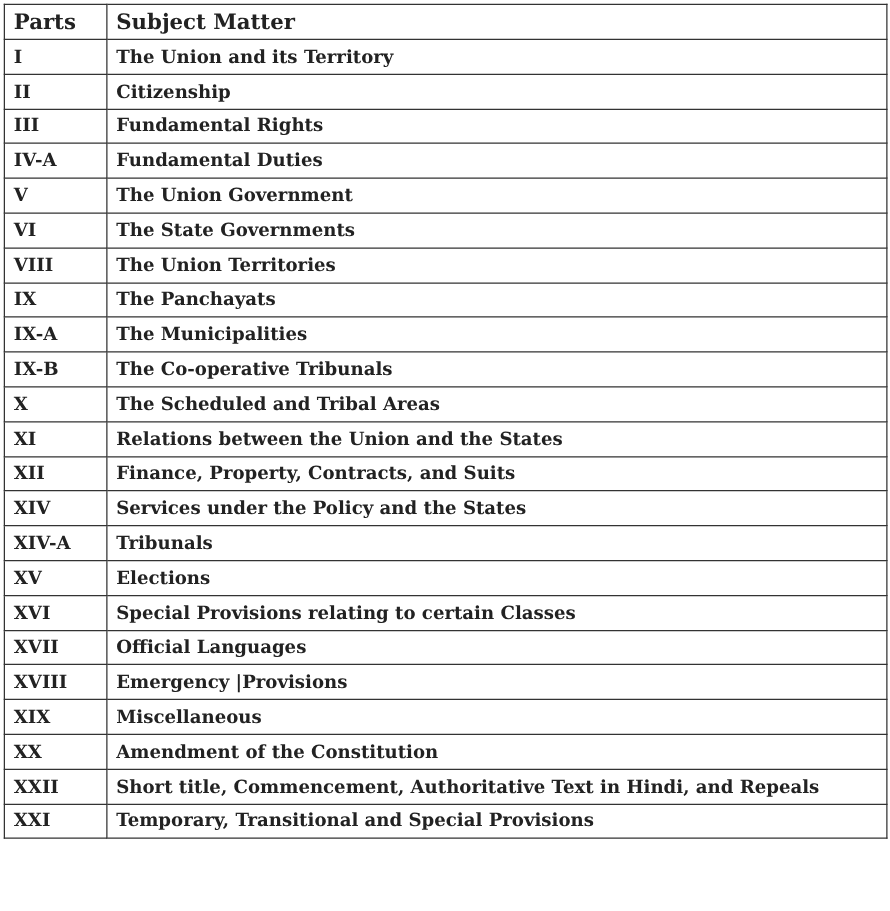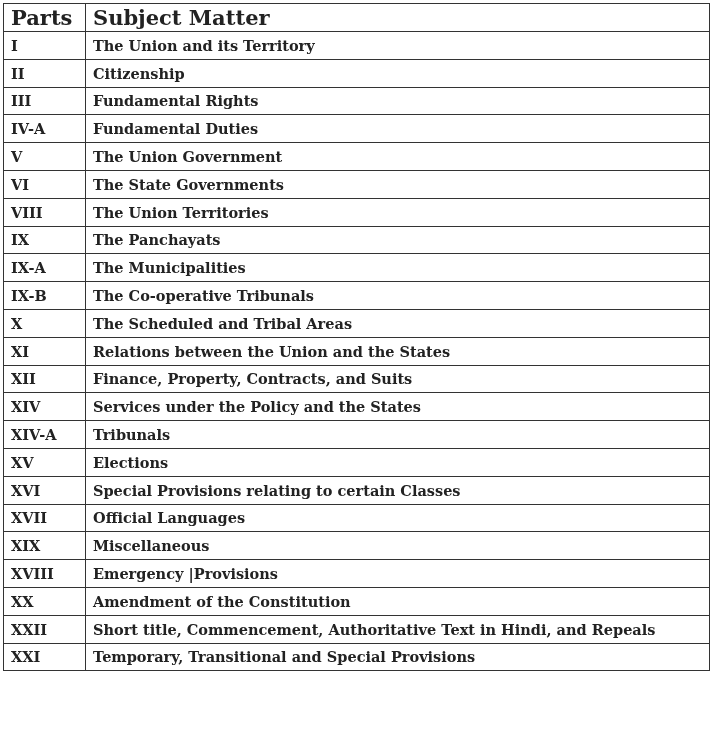--- a/index.html
+++ b/index.html
@@ -1,20 +1,20 @@
 <!DOCTYPE html>
 <html><head>
 <meta charset="utf-8">
 <style>
   html,body{margin:0;padding:0;background:#fff;}
   body{width:712px;height:729px;overflow:hidden;}
   table{position:absolute;left:3px;top:3px;border-collapse:collapse;width:707px;
     font-family:"DejaVu Serif","Liberation Serif",serif;color:#222;}
   td,th{border:1px solid #333;padding:0 0 0 7px;height:26.8px;text-align:left;vertical-align:middle;font-size:14.5px;}
-  th{font-size:21px;font-weight:bold;height:27px;margin-top:14px;}
+  th{font-size:17px;font-weight:bold;height:27px;margin-top:14px;}
   td.part{font-weight:bold;width:74px;}
   td.subj{font-weight:bold;}
 </style>
 </head>
 <body>
 
 <table>
   <thead>
     <tr>
       <th>Parts</th>
@@ -88,26 +88,26 @@
       </tr>
       <tr>
         <td class="part">XVI</td>
         <td class="subj">Special Provisions relating to certain Classes</td>
       </tr>
       <tr>
         <td class="part">XVII</td>
         <td class="subj">Official Languages</td>
       </tr>
       <tr>
+        <td class="part">XVIII</td>
+        <td class="subj">Emergency |Provisions</td>
+      </tr>
+      <tr>
         <td class="part">XIX</td>
         <td class="subj">Miscellaneous</td>
-      </tr>
-      <tr>
-        <td class="part">XVIII</td>
-        <td class="subj">Emergency |Provisions</td>
       </tr>
       <tr>
         <td class="part">XX</td>
         <td class="subj">Amendment of the Constitution</td>
       </tr>
       <tr>
         <td class="part">XXII</td>
         <td class="subj">Short title, Commencement, Authoritative Text in Hindi, and Repeals</td>
       </tr>
       <tr>

